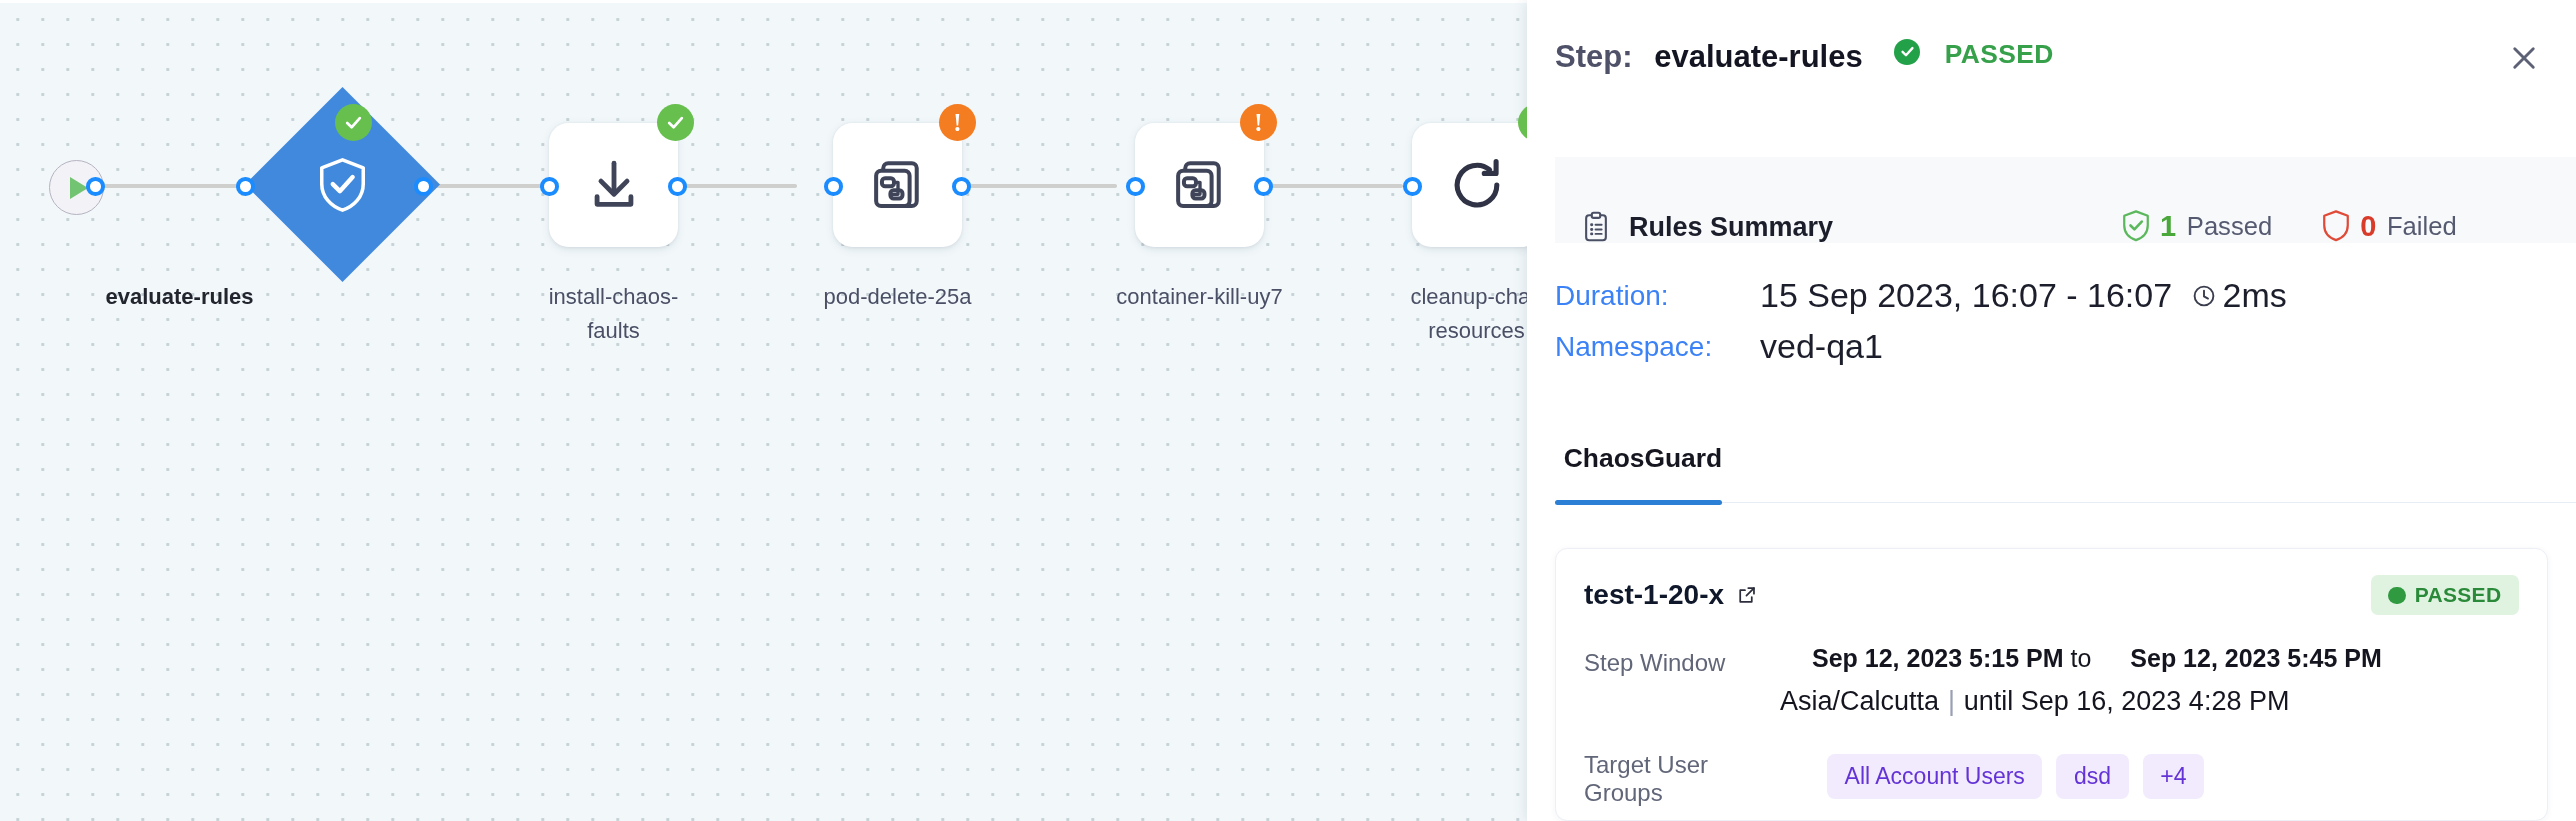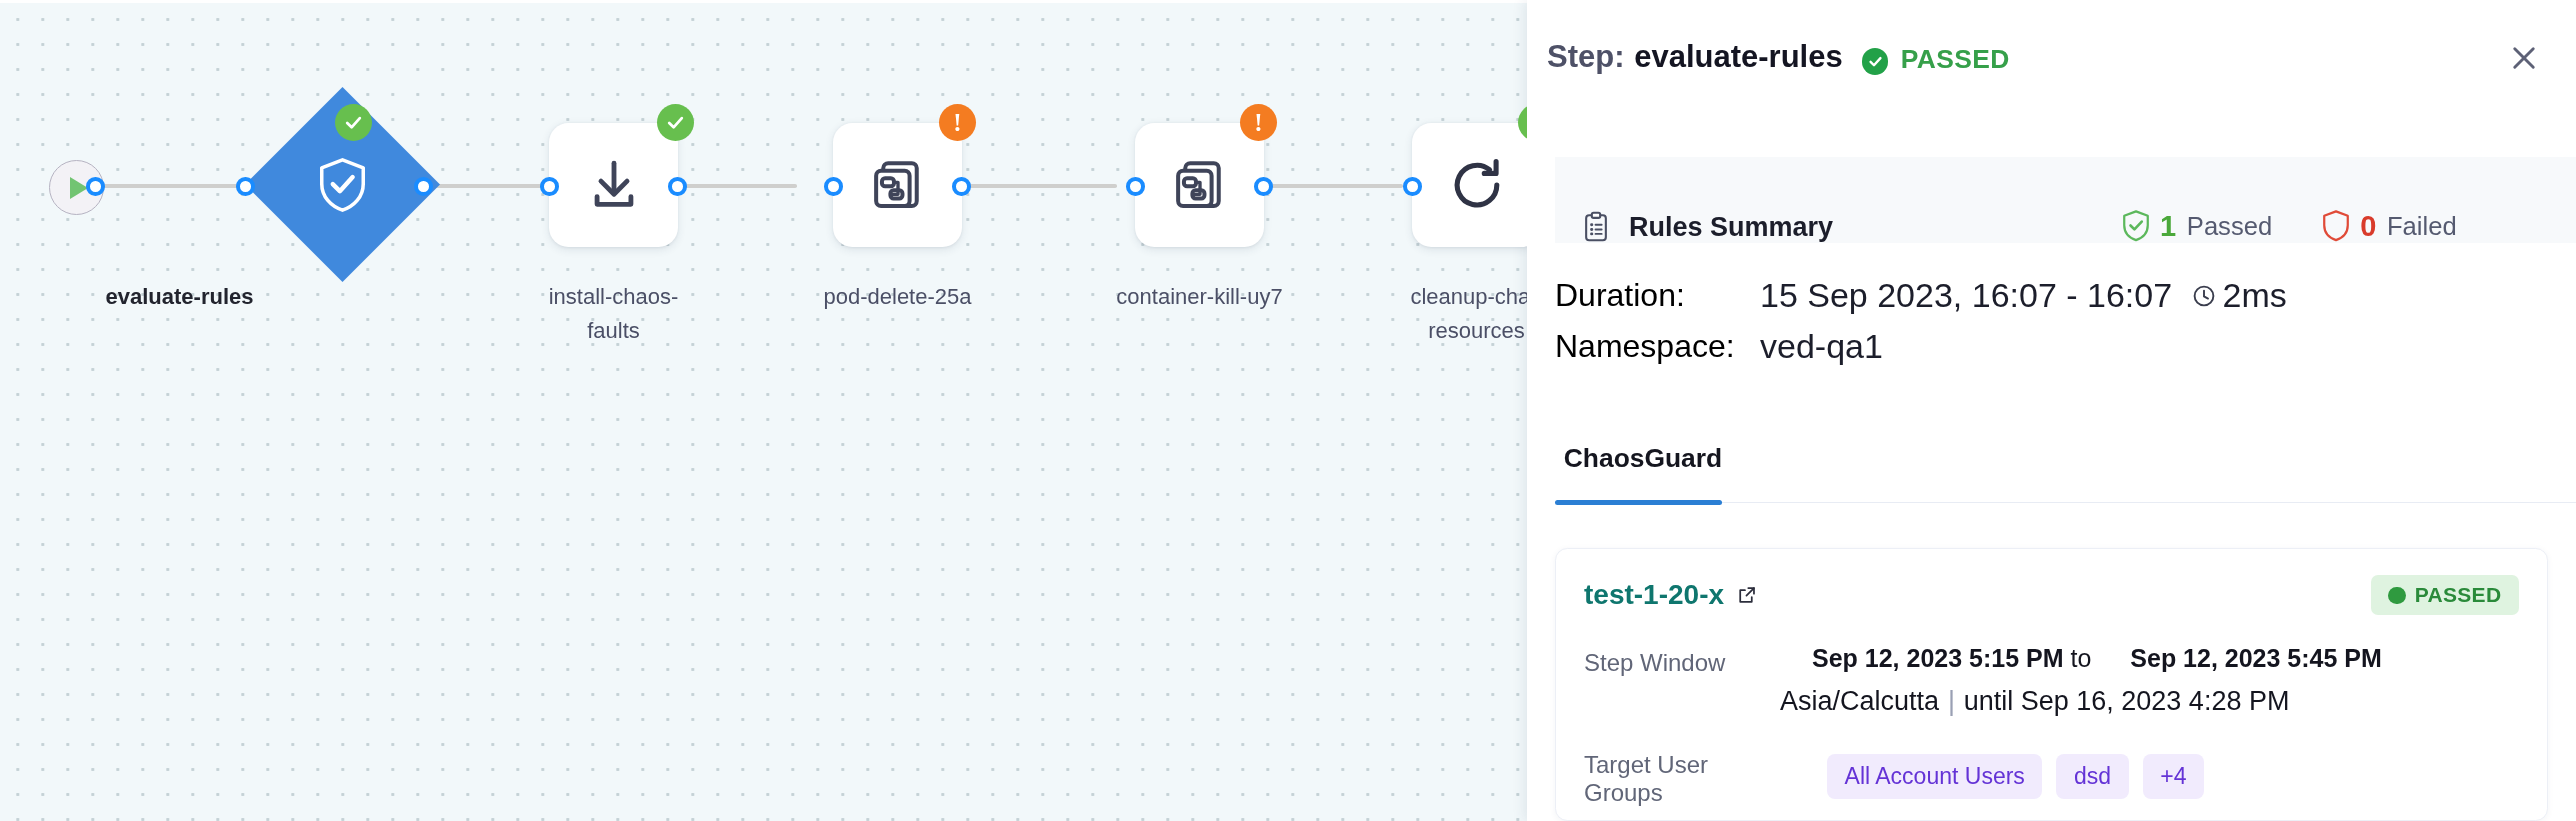--- a/index.html
+++ b/index.html
@@ -98,22 +98,22 @@
   }
   #panel::before{
     content:""; position:absolute; left:0; top:0; width:100%; height:2.6px; background:#ffffff;
   }
 
   .panel-head {
     position: absolute; left: 0; top: 0; right: 0; height: 113px;
     display: flex; align-items: center;
   }
   .head-title {
-    margin-left: 20px; font-size: 31px; color: #383946; font-weight: bold;
-    display: flex; align-items: flex-end; white-space: nowrap;
+    margin-left: 28px; font-size: 31px; color: #383946; font-weight: bold;
+    display: flex; align-items: flex-start; white-space: nowrap; gap: 12px;
   }
   .head-title .lbl { color:#4e5167; font-weight:bold; }
   .head-title .nm { color:#141522; font-weight:bold; margin-left: 9.7px; }
   .passed-dot {
     width: 26.4px; height: 26.4px; border-radius: 50%; background: #22a148;
     margin: 0 12.3px 0 19.4px; display:flex; align-items:center; justify-content:center;
   }
   .passed-dot svg { width: 17px; height: 17px; }
   .head-status { color: #36a04a; font-size: 26.4px; font-weight: bold; letter-spacing:0.4px; }
 
@@ -138,21 +138,21 @@
   .rs-stat svg { width: 32px; height: 34px; }
   .rs-num { font-size: 29px; font-weight: bold; margin: 0 10.6px 0 8px; }
   .rs-num.g { color: #4aa83a; }
   .rs-num.r { color: #d93b2b; }
   .rs-word { font-size: 25.6px; color: #555a70; }
   .rs-stat + .rs-stat { margin-left: 48px; }
 
   
   .meta { position: absolute; left: 28px; top: 270px; }
   .meta-row { display:flex; align-items:center; height: 51px; }
-  .meta-k { width: 205px; font-size: 32px; color: #000000; }
+  .meta-k { width: 205px; font-size: 28px; color: #3b82f6; }
   .meta-v { font-size: 34px; color: #1c1e2b; display:flex; align-items:center; }
   .meta-v .clock { margin: 0 7px 0 19.4px; display:flex; }
   .meta-v .clock svg { width: 24px; height: 24px; }
 
   
   .tabs {
     position: absolute; left: 28px; top: 438px; right: 0;
     border-bottom: 1.8px solid #e8ecf4; height: 65px;
   }
   .tab {
@@ -167,21 +167,21 @@
 
   
   .res-card {
     position: absolute; left: 28px; top: 548px; right: 28px;
     min-height: 273px; background: #ffffff;
     border: 1.8px solid #eceff6; border-radius: 12.3px;
     box-shadow: 0 1.8px 6.2px rgba(40,60,90,.05);
     padding: 26.4px 28px 0 28px;
   }
   .res-head { display:flex; align-items:center; justify-content: space-between; }
-  .res-name { display:flex; align-items:center; font-size: 28px; font-weight:bold; color:#0f766e; }
+  .res-name { display:flex; align-items:center; font-size: 28px; font-weight:bold; color:#0f172a; }
   .res-name .ext { margin-left: 12.3px; display:flex; }
   .res-name .ext svg { width: 22px; height: 22px; }
   .chip-passed {
     display:flex; align-items:center; gap: 8.8px;
     background:#dff3e0; color:#2a8a3a; font-size: 21px; font-weight:bold;
     padding: 8px 17.6px; border-radius: 7px; letter-spacing:0.3px;
   }
   .chip-passed .dot { width: 17.6px; height:17.6px; border-radius:50%; background:#2f9a3f; }
 
   .kv { display:flex; margin-top: 29px; }

